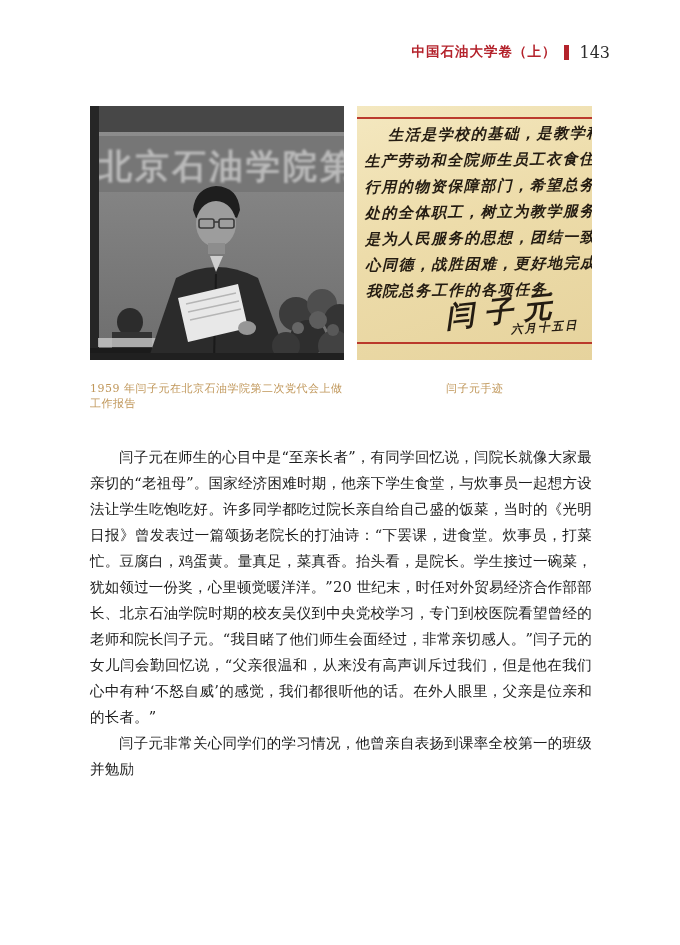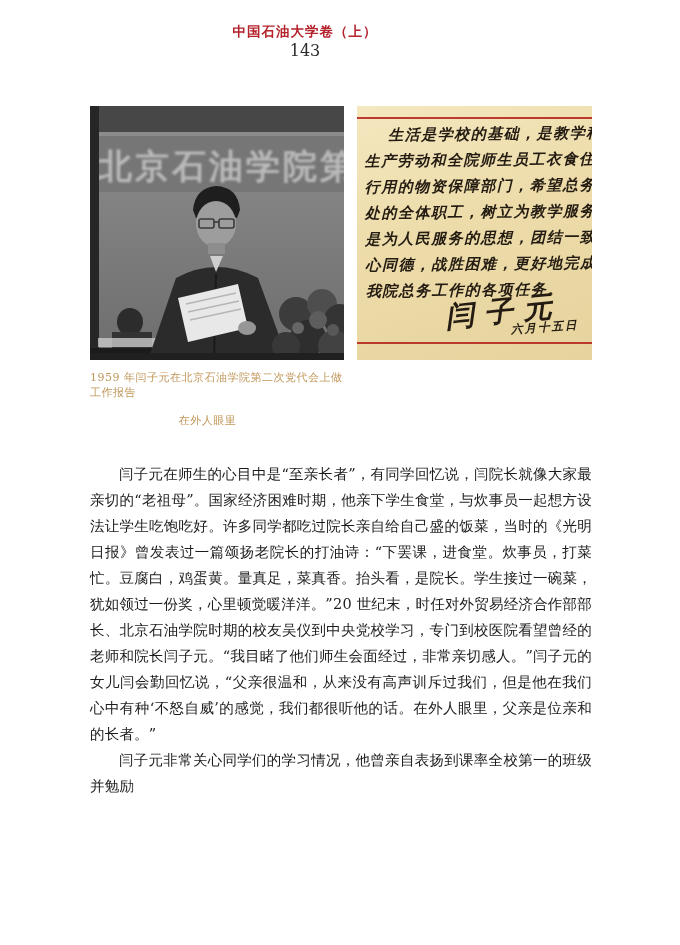--- a/index.html
+++ b/index.html
@@ -10,21 +10,20 @@
     margin:0 auto;
     background:#ffffff;
     font-family:"DejaVu Serif","Liberation Serif",serif;
     overflow:hidden;
   }
   
   .header {
     display:flex; justify-content:flex-end; align-items:center;
     padding:44px 70px 0 0;
     height:60px;
-    flex-direction:column;
   }
   .header-title {
     color:#b4232c; font-size:13.5px; letter-spacing:1px; font-weight:bold;
   }
   .header-sep {
     display:inline-block; width:5px; height:15px;
     background:#b4232c; margin:0 10px 0 8px;
   }
   .header-page {
     color:#2b2b2b; font-size:16px; font-family:"DejaVu Serif",serif;
@@ -62,21 +61,21 @@
     font-style:italic; font-weight:bold; letter-spacing:10px;
     transform:rotate(-6deg); white-space:nowrap;
   }
   .callig-date {
     position:absolute; top:214px; right:14px;
     font-size:11.5px; color:#241c12;
     font-style:italic; font-weight:bold; letter-spacing:2px;
     transform:rotate(-4deg);
   }
   
-  .caption-row { display:flex; gap:13px; margin-top:10px;flex-direction:column; }
+  .caption-row { display:flex; gap:13px; margin-top:21px; }
   .caption { font-size:11px; color:#c0975a; letter-spacing:0.5px; }
   .caption-left  { width:255px; text-align:left; }
   .caption-right { width:235px; text-align:center; }
   
   .after-figs { margin-top:33px; }
 </style>
 </head>
 <body>
 
 <div class="page">
@@ -167,19 +166,19 @@
           <div class="hw-line">我院总务工作的各项任务。</div>
         </div>
         <div class="callig-sig">闫子元</div>
         <div class="callig-date">六月十五日</div>
         <div class="callig-rule rule-bottom"></div>
       </div>
     </div>
 
     <div class="caption-row">
       <div class="caption caption-left">1959 年闫子元在北京石油学院第二次党代会上做工作报告</div>
-      <div class="caption caption-right">在外人眼里</div>
+      <div class="caption caption-right">闫子元手迹</div>
     </div>
 
     <p class="after-figs">闫子元在师生的心目中是“至亲长者”，有同学回忆说，闫院长就像大家最亲切的“老祖母”。国家经济困难时期，他亲下学生食堂，与炊事员一起想方设法让学生吃饱吃好。许多同学都吃过院长亲自给自己盛的饭菜，当时的《光明日报》曾发表过一篇颂扬老院长的打油诗：“下罢课，进食堂。炊事员，打菜忙。豆腐白，鸡蛋黄。量真足，菜真香。抬头看，是院长。学生接过一碗菜，犹如领过一份奖，心里顿觉暖洋洋。”20 世纪末，时任对外贸易经济合作部部长、北京石油学院时期的校友吴仪到中央党校学习，专门到校医院看望曾经的老师和院长闫子元。“我目睹了他们师生会面经过，非常亲切感人。”闫子元的女儿闫会勤回忆说，“父亲很温和，从来没有高声训斥过我们，但是他在我们心中有种‘不怒自威’的感觉，我们都很听他的话。在外人眼里，父亲是位亲和的长者。”</p>
     <p>闫子元非常关心同学们的学习情况，他曾亲自表扬到课率全校第一的班级并勉励</p>
   </div>
 </div>
 
 </body></html>

